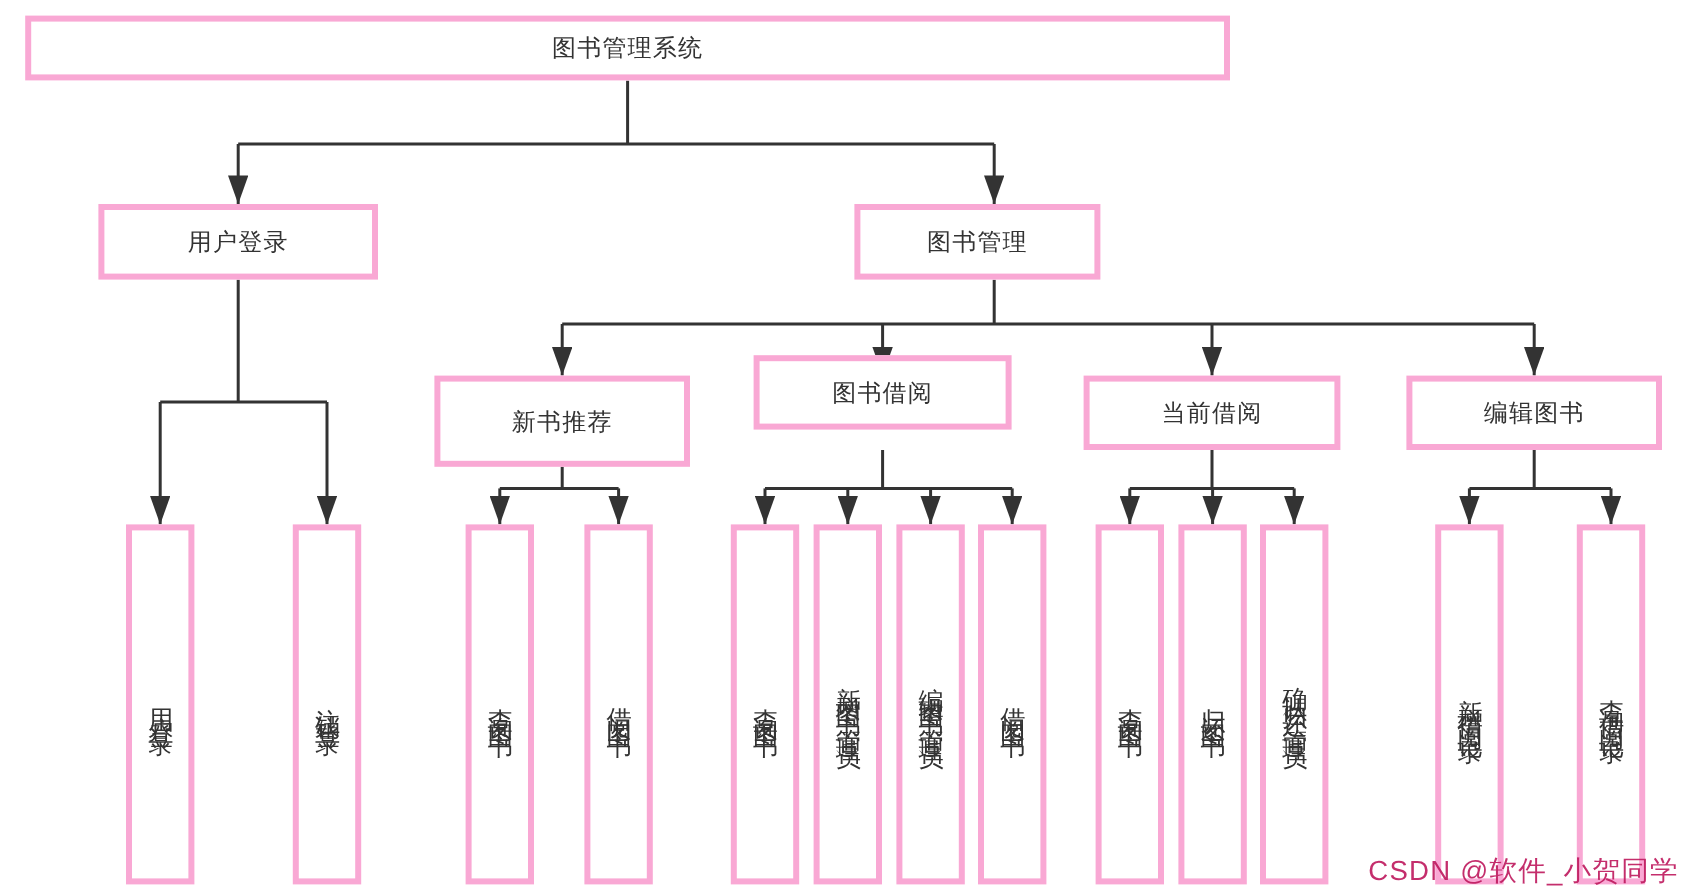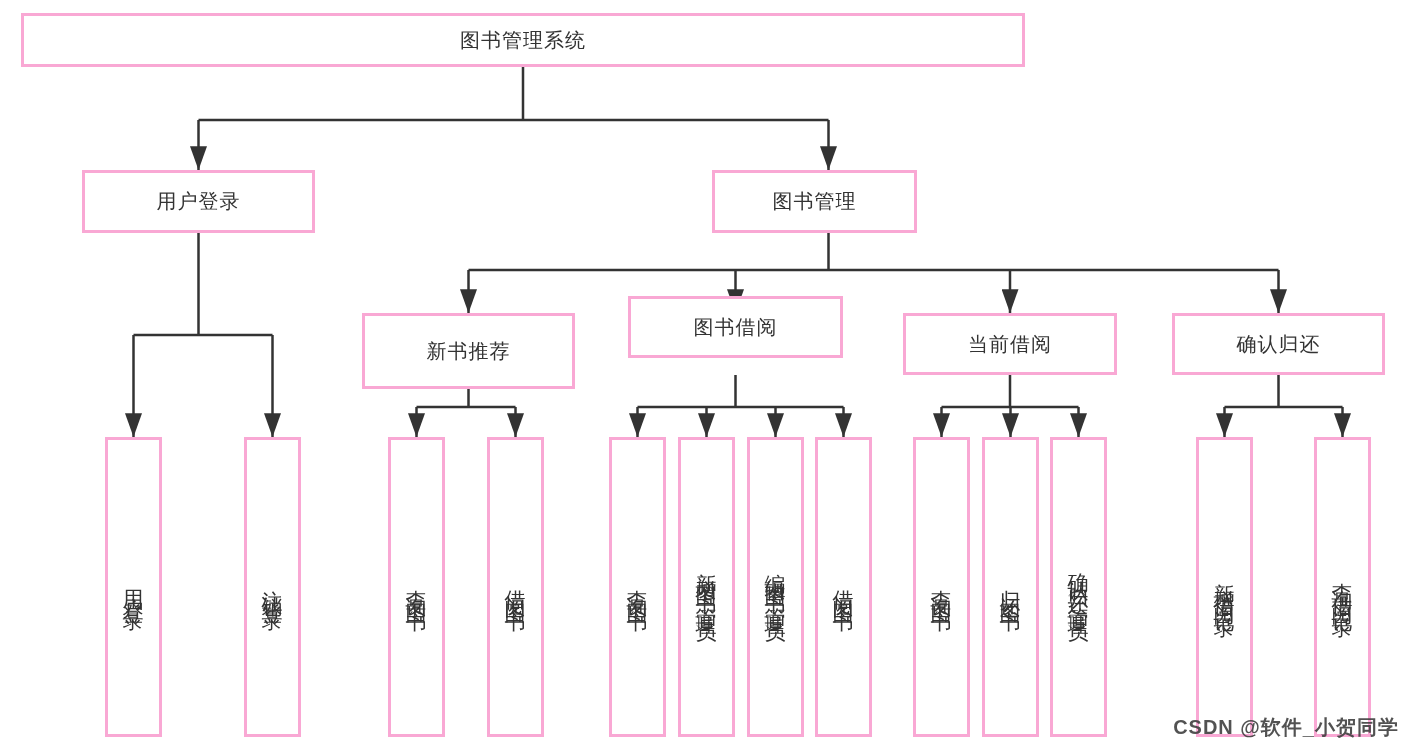--- a/index.html
+++ b/index.html
@@ -13,21 +13,21 @@
   }
   #wires {
     position: absolute;
     left: 0; top: 0;
     width: 1405px; height: 747px;
     z-index: 1;
   }
   .node {
     position: absolute;
     box-sizing: border-box;
-    border: 3px solid #f9a8d4;
+    border: 5px solid #f9a8d4;
     background: #ffffff;
     display: flex;
     align-items: center;
     justify-content: center;
     z-index: 2;
     color: #333333;
   }
   .node .hlabel {
     font-size: 20px;
     letter-spacing: 1px;
@@ -63,26 +63,25 @@
   .l-8  { left: 913px;  }
   .l-9  { left: 982px;  }
   .l-10 { left: 1050px; }
   .l-11 { left: 1196px; }
   .l-12 { left: 1314px; }
   #watermark {
     position: absolute;
     right: 6px;
     bottom: 6px;
     z-index: 3;
-    font-size: 20px;
-    color: #404040;
+    font-size: 23px;
+    color: #be185d;
     opacity: 0.9;
     letter-spacing: 1px;
     white-space: nowrap;
-    font-weight: bold;
   }
 </style>
 </head>
 <body>
 
 <div id="canvas">
 
   <svg id="wires" viewBox="0 0 1405 747" xmlns="http://www.w3.org/2000/svg">
     <defs>
       <marker id="arr" viewBox="0 0 14 10" refX="14" refY="5" markerUnits="userSpaceOnUse" markerWidth="24" markerHeight="17" orient="auto">
@@ -140,21 +139,21 @@
   <div class="node n-g0">
     <span class="hlabel">新书推荐</span>
   </div>
   <div class="node n-g1">
     <span class="hlabel">图书借阅</span>
   </div>
   <div class="node n-g2">
     <span class="hlabel">当前借阅</span>
   </div>
   <div class="node n-g3">
-    <span class="hlabel">确认归还</span>
+    <span class="hlabel">编辑图书</span>
   </div>
 
   <div class="node leaf l-0">
     <span class="vlabel">用户登录</span>
   </div>
   <div class="node leaf l-1">
     <span class="vlabel">注销登录</span>
   </div>
 
   <div class="node leaf l-2">

